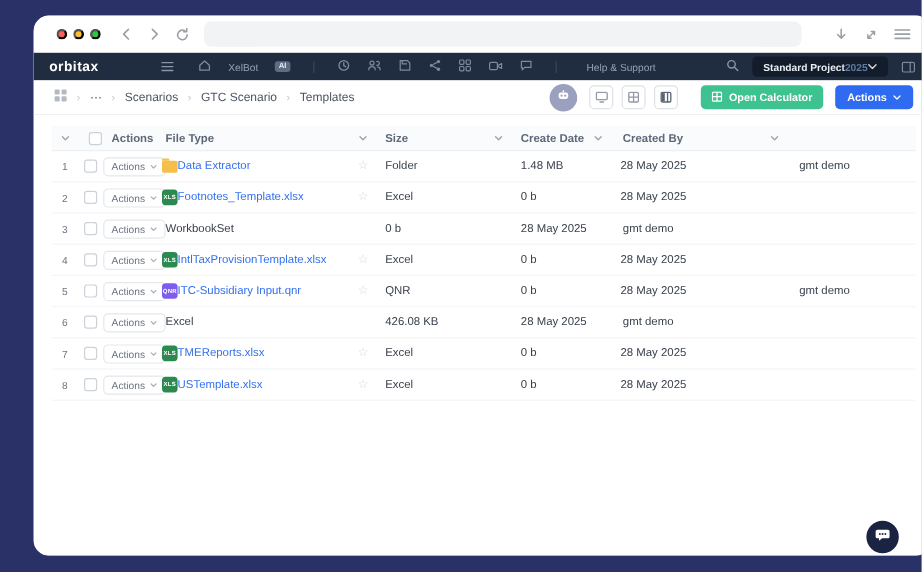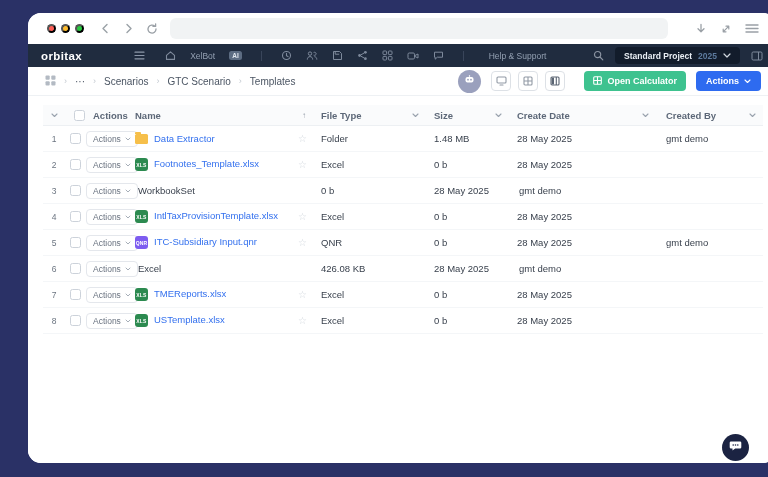--- a/index.html
+++ b/index.html
@@ -20,21 +20,21 @@
   
   .topnav { height:23px; background:var(--navbar,#202c3f); display:flex; align-items:center; padding:0 13px; flex:0 0 auto; }
   .logo { color:#fff; font-weight:bold; font-size:11.5px; letter-spacing:.4px; }
   .nav-burger { margin-left:52px; color:#8b96a8; display:flex; }
   .nav-items { display:flex; align-items:center; gap:14px; margin-left:20px; color:#7e8a9c; }
   .xelbot { color:#93a0b2; font-size:8.5px; }
   .ai-badge { background:#5c6c82; color:#e3e9f0; font-size:6.5px; font-weight:bold; padding:1px 3px; border-radius:2.5px; }
   .nav-divider { width:1px; height:10px; background:#39455a; margin:0 5px; }
   .help { color:#93a0b2; font-size:8.5px; margin-left:6px; white-space:nowrap; }
   .nav-right { margin-left:auto; display:flex; align-items:center; gap:11px; }
-  .project-pill { background:#121c2b; border-radius:4px; height:17px; display:flex; align-items:center; gap:6px; padding:0 9px; }
+  .project-pill { background:#121c2b; border-radius:4px; height:17px; display:flex; align-items:center; padding:0 9px; }
   .project-name { color:#e9eef4; font-size:8.5px; font-weight:bold; white-space:nowrap; }
   .project-year { color:#5d7b9e; font-size:8.5px; font-weight:bold; }
 
   
   .crumb-bar { height:29px; display:flex; align-items:center; padding:0 15px 0 17px; border-bottom:1px solid #eef1f4; background:#fff; flex:0 0 auto; }
   .crumbs { display:flex; align-items:center; gap:8px; font-size:10px; color:#4b5563; }
   .crumb-sep { color:#c3c9d0; font-size:9px; }
   .crumb-toolbar { margin-left:auto; display:flex; align-items:center; gap:7px; }
   .bot-circle { width:23px; height:23px; border-radius:50%; background:#9aa0bd; display:flex; align-items:center; justify-content:center; border:none; margin-right:3px; }
   .view-btn { width:20px; height:20px; border:1px solid #dde1e6; border-radius:4px; background:#fff; display:flex; align-items:center; justify-content:center; color:#929aa5; }
@@ -50,21 +50,21 @@
   .th { display:flex; align-items:center; padding-left:8px; }
   .th-num { justify-content:center; padding-left:0; color:#9aa3ae; }
   .th-name { padding-left:5px; }
   .th-chev { margin-left:auto; margin-right:7px; color:#9aa3ae; display:flex; }
   .sort-arrow { margin-left:auto; margin-right:7px; color:#9aa3ae; font-size:8px; }
   .td-num { text-align:center; color:#6b7480; font-size:8.5px; }
   .td-check { display:flex; justify-content:center; }
   .checkbox { width:11px; height:11px; border:1px solid #ccd2da; border-radius:2.5px; background:#fff; }
   .actions-btn { height:16px; border:1px solid #e4e7ec; border-radius:4px; background:#fff; color:#6a7380; font-size:8.5px; display:inline-flex; align-items:center; gap:4px; padding:0 6px; margin-left:1px; }
   .actions-btn .chev { color:#a6aeb8; display:flex; }
-  .name-cell { display:flex; gap:6px; padding-left:5px; padding-right:6px; min-width:0; }
+  .name-cell { display:flex; align-items:center; padding-left:5px; padding-right:6px; min-width:0; }
   .fi-folder { width:13px; height:10px; background:var(--folder,#f6bf4a); border-radius:1.5px; position:relative; flex:0 0 auto; margin-top:1px; }
   .fi-folder::before { content:""; position:absolute; top:-2px; left:0; width:6px; height:2px; background:var(--folder,#f6bf4a); border-radius:1px 1px 0 0; }
   .fi-xls, .fi-wbs, .fi-qnr { width:13px; height:13px; border-radius:3px; color:#fff; font-size:5px; font-weight:bold; display:flex; align-items:center; justify-content:center; letter-spacing:.2px; flex:0 0 auto; }
   .fi-xls { background:var(--excel,#2c8a50); }
   .fi-wbs { background:var(--workbookset,#5a6cf5); }
   .fi-qnr { background:var(--qnr,#7d5cf0); }
   .file-link { color:var(--link,#3370ee); text-decoration:none; white-space:nowrap; overflow:hidden; text-overflow:ellipsis; }
   .star { margin-left:auto; color:#d3d8de; font-size:10px; line-height:1; background:none; border:none; }
   .td-plain { padding-left:8px; color:#39414d; }
   .td-by { padding-left:10px; color:#39414d; }
@@ -262,24 +262,20 @@
     <div class="thead">
       <div class="th th-num">
           <svg width="7" height="5" viewBox="0 0 7 5">
             <path d="M1 1 L3.5 3.5 L6 1" stroke="currentColor" stroke-width="1.1" fill="none" stroke-linecap="round" stroke-linejoin="round"></path>
           </svg>
         </div>
       <div class="th td-check">
           <span class="checkbox"></span>
         </div>
       <div class="th">Actions</div>
-      <div class="th th-name">
-          <span>Name</span>
-          <span class="sort-arrow">↑</span>
-        </div>
       <div class="th">
           <span>File Type</span>
           <span class="th-chev">
             <svg width="7" height="5" viewBox="0 0 7 5">
               <path d="M1 1 L3.5 3.5 L6 1" stroke="currentColor" stroke-width="1.1" fill="none" stroke-linecap="round" stroke-linejoin="round"></path>
             </svg>
           </span>
         </div>
       <div class="th">
           <span>Size</span>

